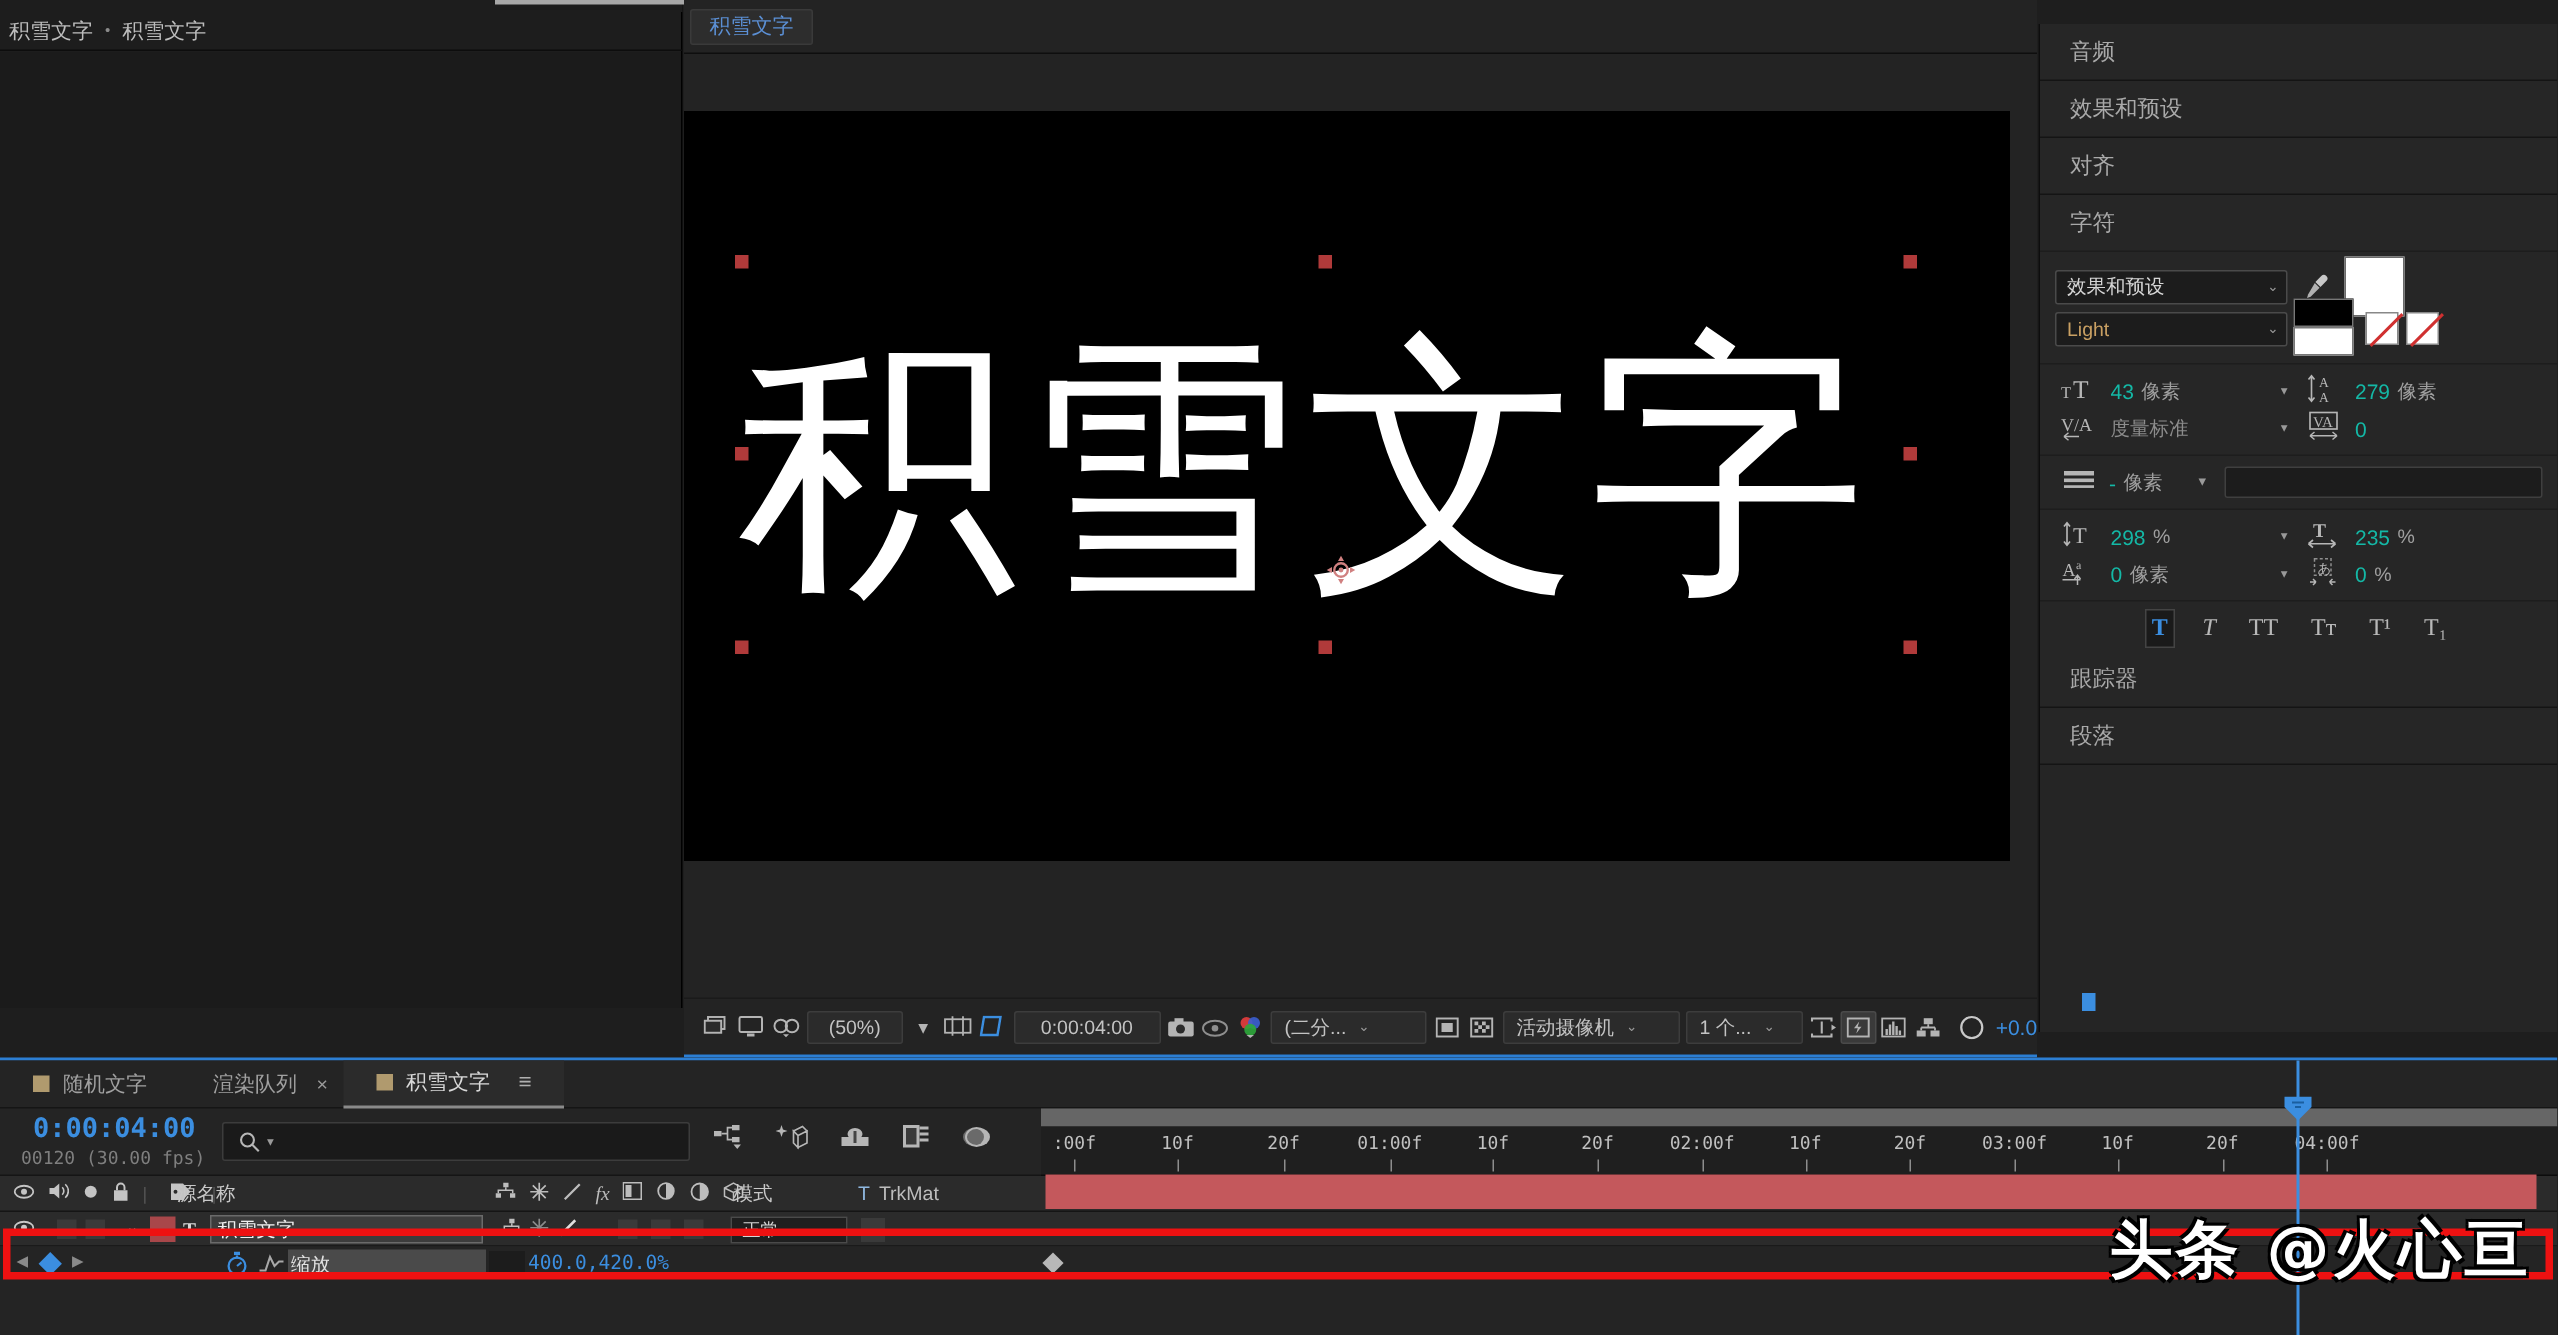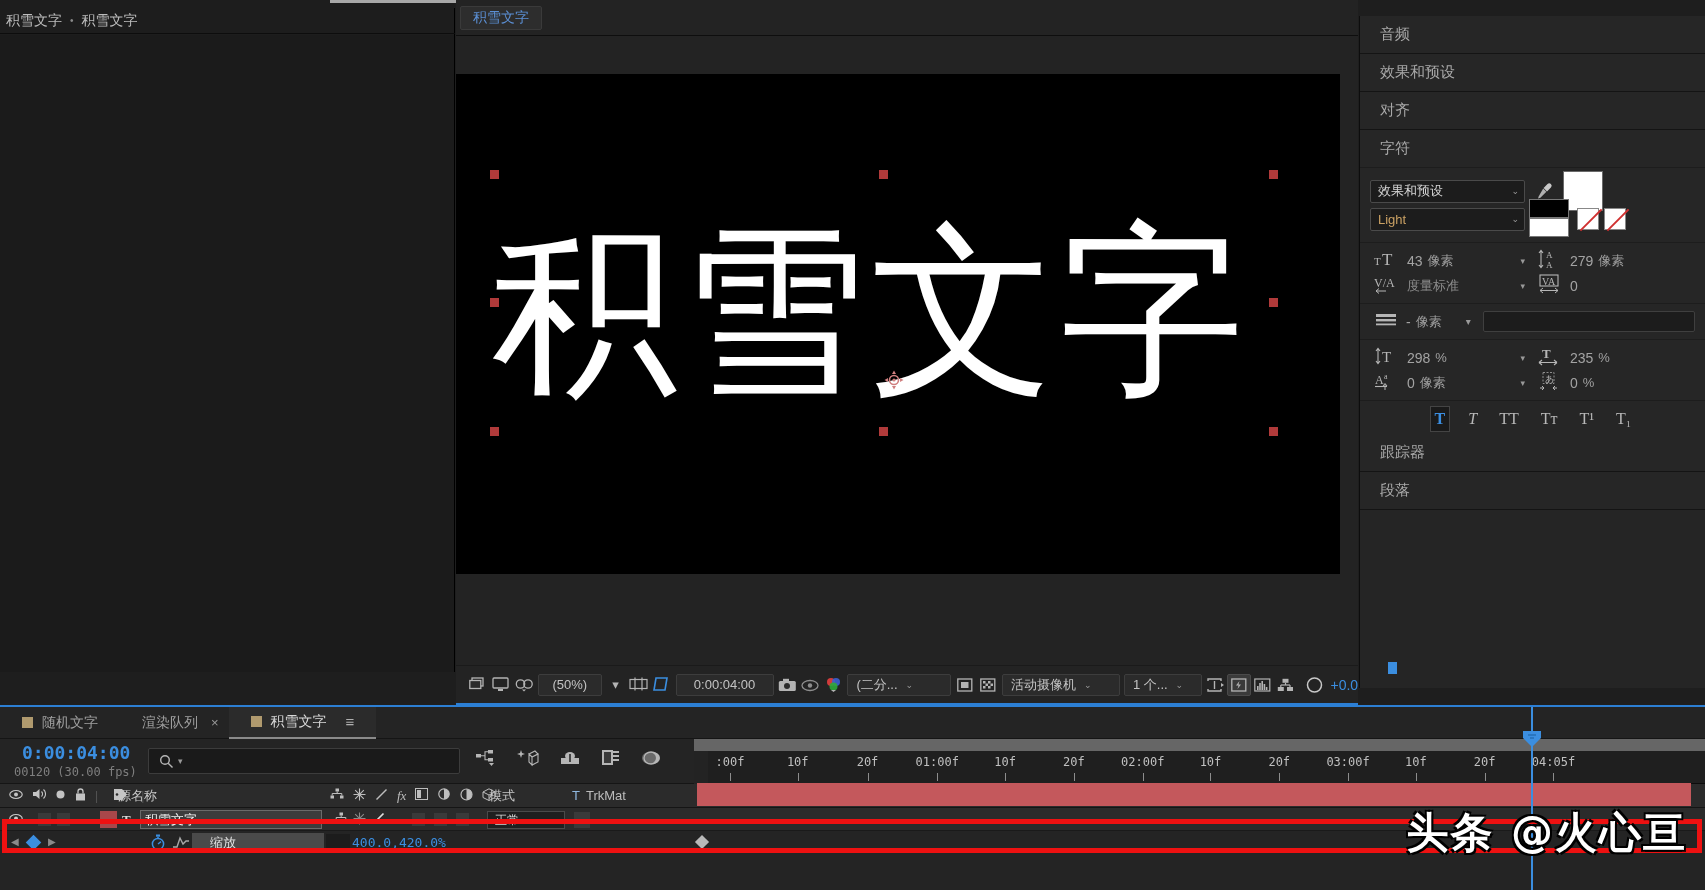--- a/index.html
+++ b/index.html
@@ -134,21 +134,21 @@
   .sw-fill2 { position: absolute; left:0; top:19px; width: 40px; height: 19px; background:#fff; border:1px solid #777;}
   .sw-none { width: 22px; height: 22px; background: #fff; position: relative; border: 1px solid #888; }
   .sw-none::after {
     content:''; position:absolute; left:-2px; top:10px; width:30px; height:2px;
     background:#d03030; transform: rotate(-45deg);
   }
   .prop-sec { border-top: 1px solid #1d1d1d; padding: 5px 0 5px 12px; }
   .prop-line { display: flex; align-items: center; height: 25px; }
   .prop-group { display: flex; align-items: center; width: 163px; gap: 5px; }
   .prop-ico { width: 30px; text-align: center; color: #b6b6b6; font-size: 15px; flex: none; }
-  .prop-val { color: #a3a3a3; font-size: 14px; }
+  .prop-val { color: #14b8a6; font-size: 14px; }
   .prop-unit { color: #a0a0a0; font-size: 13px; }
   .prop-dim { color: #8c8c8c; font-size: 13px; }
   .mini-caret { color: #999; font-size: 9px; margin-left: auto; padding-right: 10px; }
   .tt-row {
     display: flex; align-items: center; justify-content: center; gap: 14px;
     height: 34px; border-top: 1px solid #1d1d1d; padding-top: 2px;
   }
   .tt-btn { font-size: 16px; color: #b8b8b8; padding: 3px 4px; font-family: "Liberation Serif", serif; }
   .tt-btn.active { background: #1a1a1a; color: #3b8ee0; border: 1px solid #444; font-weight: bold; }
   .leading-field {
@@ -192,21 +192,21 @@
   }
   #tl-ruler {
     position: absolute; left: 694px; top: 0; right: 0; height: 45px;
     background: #232323;
   }
   #tl-ruler-bar {
     position: absolute; left: 0; top: 0; right: 0; height: 12px; background: #666;
   }
   #tl-ruler-ticks {
     position: absolute; left: 0; top: 12px; right: 0; height: 33px;
-    background: #1f1f1f; border-bottom: 1px solid #0c0c0c; margin-left: 14px;
+    background: #1f1f1f; border-bottom: 1px solid #0c0c0c;
   }
   .tick-label {
     position: absolute; top: 4px; font-size: 12px; color: #c0c0c0;
     font-family: "DejaVu Sans Mono", monospace; transform: translateX(-50%);
   }
   .tick-mark { position: absolute; top: 22px; width: 1px; height: 8px; background: #8d8d8d; }
 
   #tl-colhead {
     position: relative; height: 24px; background: #2b2b2b;
     border-bottom: 1px solid #151515; display: flex; align-items: center;
@@ -239,21 +239,21 @@
   .lr-trk { position: absolute; left: 574px; top: 4px; width: 16px; height: 16px; background: #3a3a3a; }
 
   #prop-row { position: relative; height: 23px; background: #242424; }
   .pr-nav { position: absolute; top: 5px; color: #8a8a8a; font-size: 10px; }
   .pr-key { position: absolute; left: 28px; top: 6px; width: 11px; height: 11px;
     background: #3b8ee0; transform: rotate(45deg); }
   .pr-stop { position: absolute; left: 150px; top: 3px; color: #3b8ee0; font-size: 15px; }
   .pr-graph { position: absolute; left: 172px; top: 4px; color: #a8a8a8; font-size: 14px; }
   .pr-label {
     position: absolute; left: 192px; top: 2px; width: 132px; height: 19px;
-    background: #4a4a4a; display: flex; align-items: center; padding-left: 18px;
+    background: #4a4a4a; display: flex; align-items: center; padding-left: 2px;
     font-size: 13px; color: #e2e2e2;
   }
   .pr-box { position: absolute; left: 326px; top: 3px; width: 24px; height: 17px; background: #1c1c1c; }
   .pr-value { position: absolute; left: 352px; top: 4px; color: #3b8ee0; font-size: 13px;
     font-family: "DejaVu Sans Mono", monospace; }
   .pr-kf-marker { position: absolute; left: 697px; top: 6px; width: 10px; height: 10px;
     background: #b8b8b8; transform: rotate(45deg); }
 
   
   #tl-graph-area { position: absolute; left: 694px; top: 0; right: 0; bottom: 0; }
@@ -715,21 +715,21 @@
             <span class="tick-label" style="left: 50.4%;">10f</span>
             <span class="tick-mark" style="left: 50.4%;"></span>
             <span class="tick-label" style="left: 57.3%;">20f</span>
             <span class="tick-mark" style="left: 57.3%;"></span>
             <span class="tick-label" style="left: 64.2%;">03:00f</span>
             <span class="tick-mark" style="left: 64.2%;"></span>
             <span class="tick-label" style="left: 71%;">10f</span>
             <span class="tick-mark" style="left: 71%;"></span>
             <span class="tick-label" style="left: 77.9%;">20f</span>
             <span class="tick-mark" style="left: 77.9%;"></span>
-            <span class="tick-label" style="left: 84.8%;">04:05f</span>
+            <span class="tick-label" style="left: 84.8%;">04:00f</span>
             <span class="tick-mark" style="left: 84.8%;"></span>
           </div>
       </div>
     </div>
 
     <div id="tl-colhead">
       <div class="ch-eye-group">
         <span>
           <svg width="14" height="11" viewBox="0 0 14 11">
               <ellipse cx="7" cy="5.5" rx="6.2" ry="4" fill="none" stroke="#c4c4c4" stroke-width="1.2"></ellipse>

